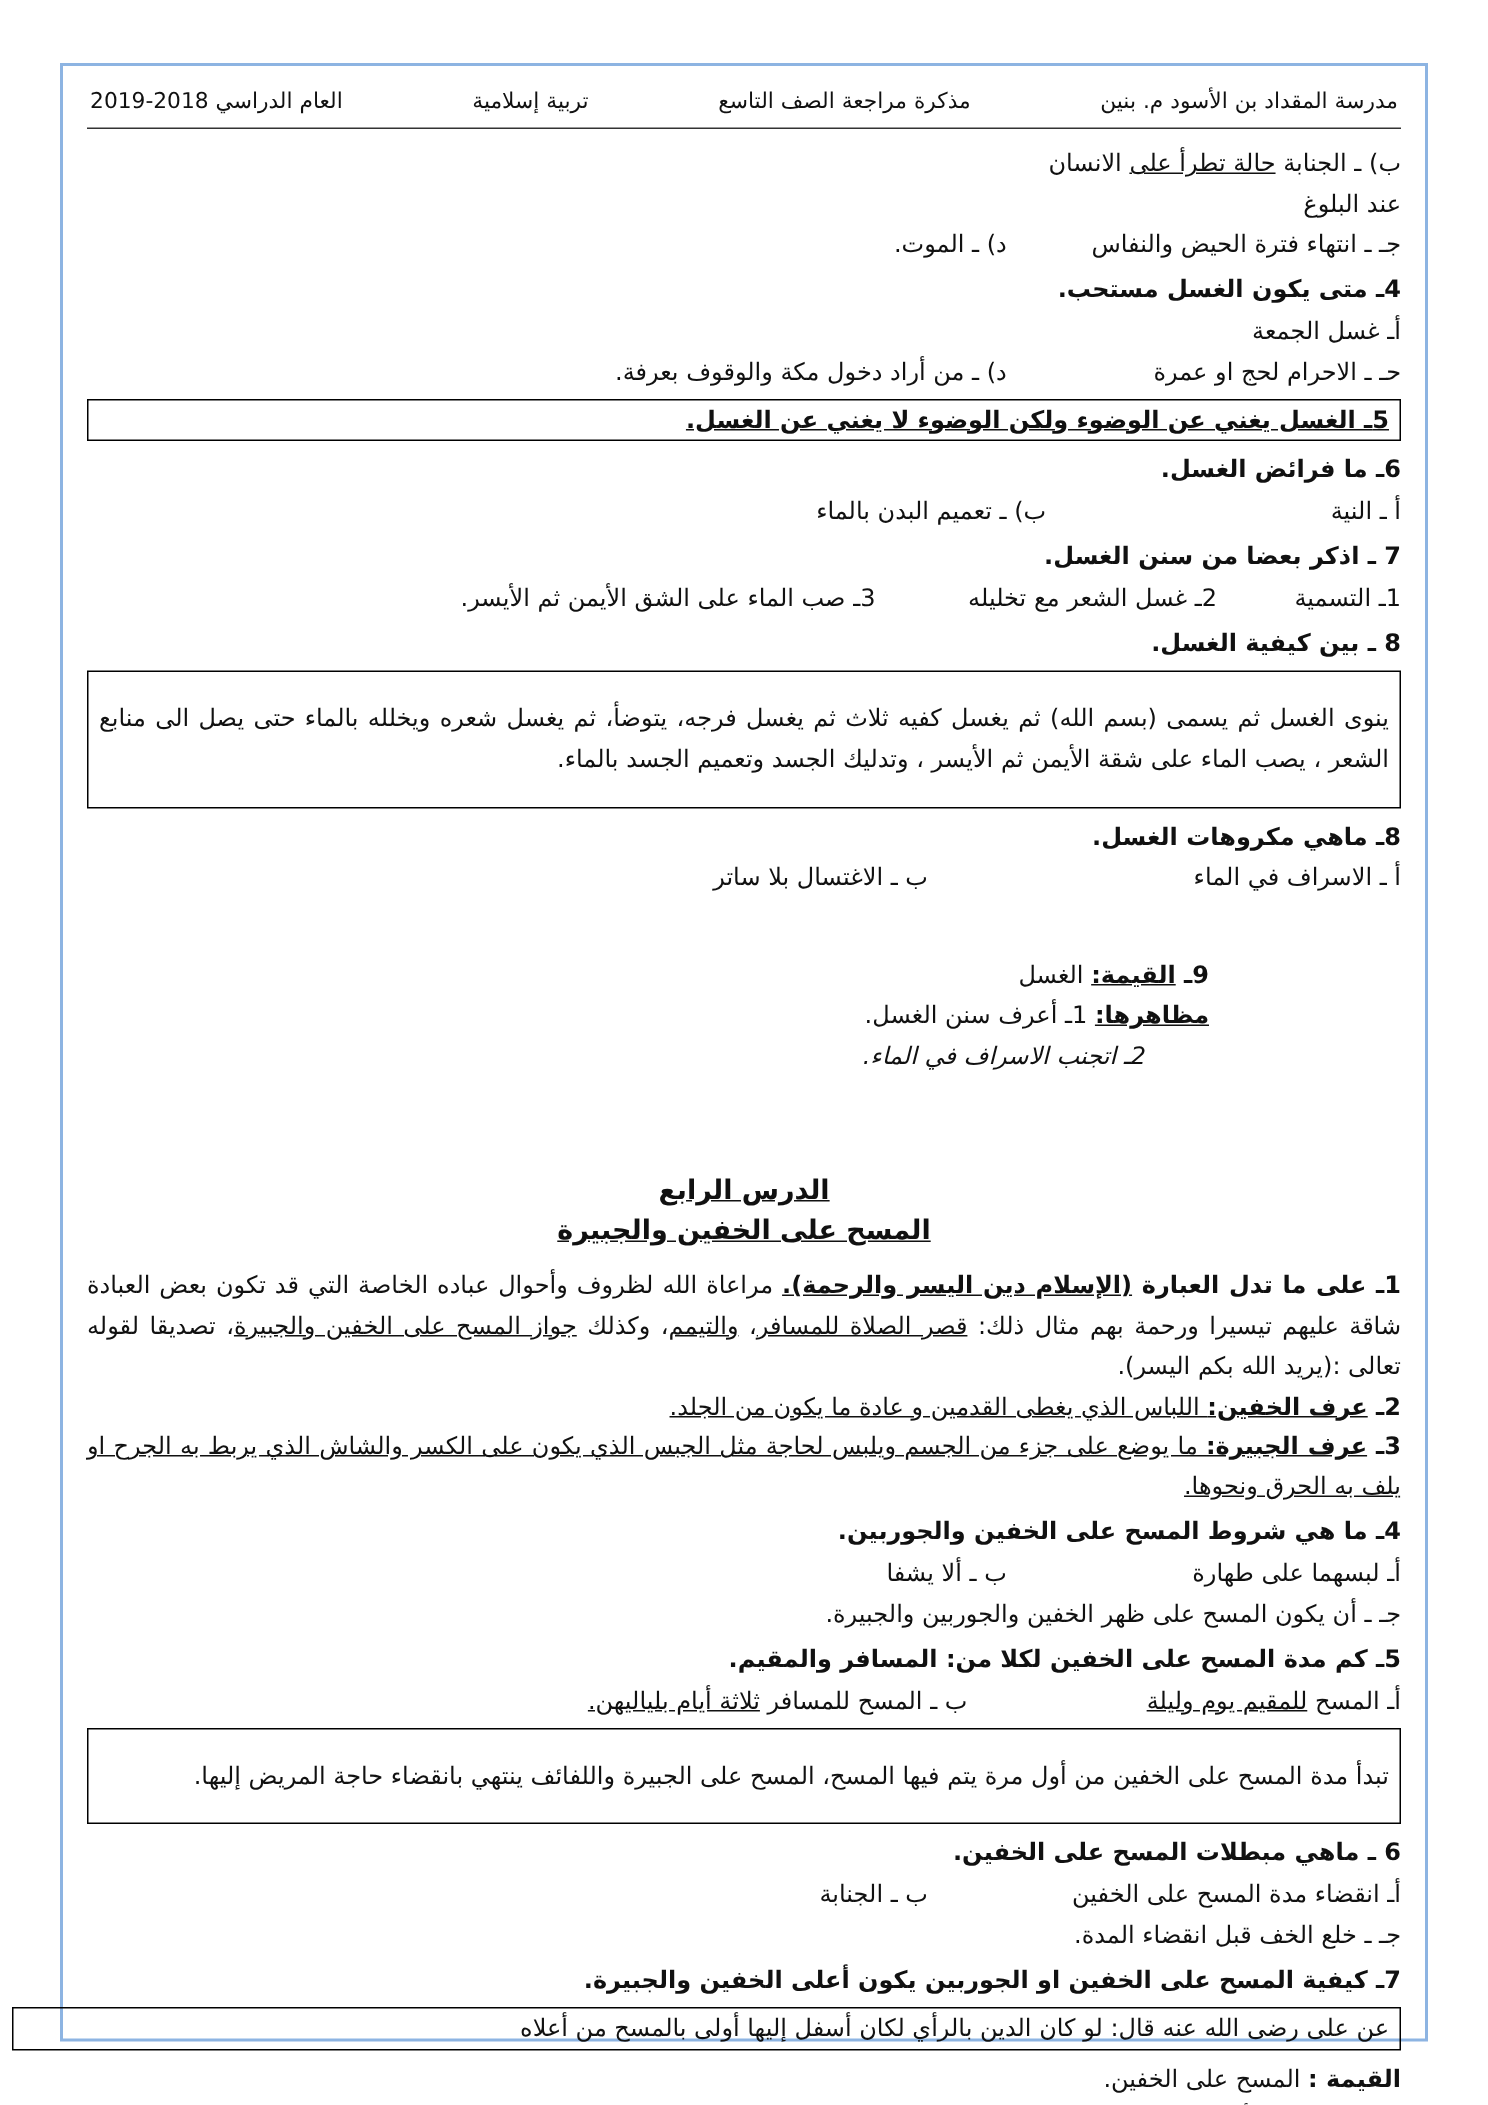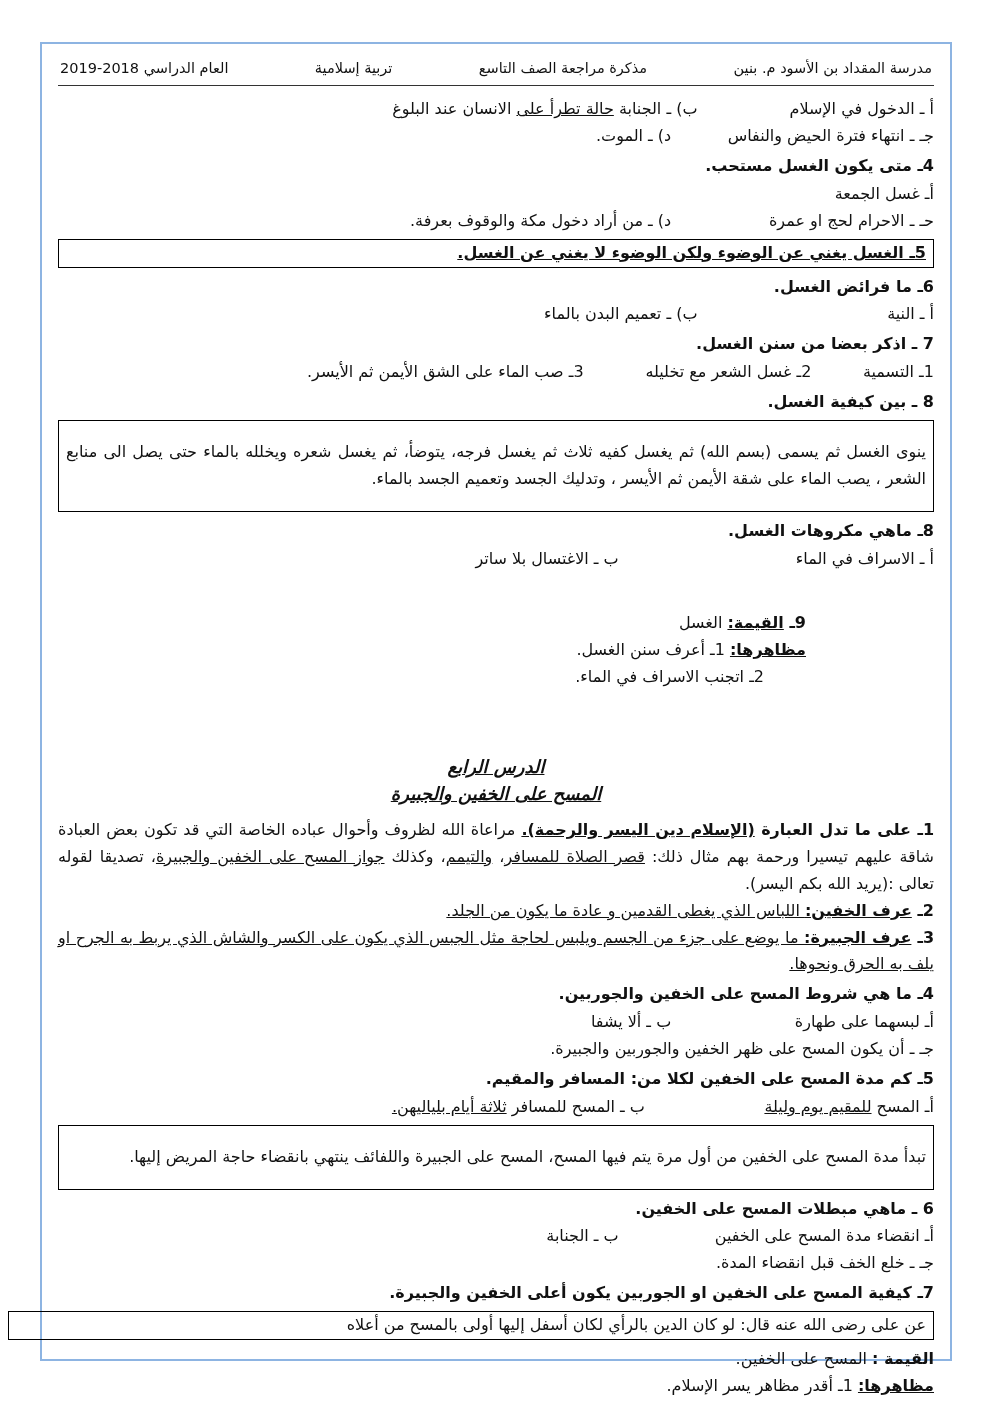--- a/index.html
+++ b/index.html
@@ -48,50 +48,48 @@
   .c3  { grid-template-columns: 14% 26% 60%; }
   .cell { display: block; }
   .boxed {
     border: 1.6px solid #000;
     padding: 18px 7px;
     margin: 4px 0 6px 0;
   }
   .boxed.one-line { padding: 0 7px; }
   .justify { text-align: justify; margin: 0; }
   .values-block { margin-top: 38px; padding-right: 128px; }
-  .values-block .m2 { padding-right: 42px; }
+  .values-block .m2 { padding-right: 42px; font-style: italic; }
   .lesson-title-wrap { margin-top: 62px; margin-bottom: 10px; }
   .title {
     font-weight: bold;
     text-decoration: underline;
     text-align: center;
     font-size: 18px;
     line-height: 1.5;
-    font-style: italic;
   }
   .box-overflow { margin-left: -50px; }
   .bottom-values { margin-top: 6px; }
   p { margin: 0; }
 </style>
 </head>
 <body>
 
 <div class="frame"></div>
 
 <div class="content">
 
   <header class="doc-header">
     <span>مدرسة المقداد بن الأسود م. بنين</span>
     <span>مذكرة مراجعة الصف التاسع</span>
     <span>تربية إسلامية</span>
     <span>العام الدراسي 2018-2019</span>
   </header>
 
   <div class="row c27">
-    <span class="cell">أ ـ الدخول في الإسلام</span>
     <span class="cell"><span>ب) ـ الجنابة </span><span class="u">حالة تطرأ على</span><span> الانسان عند البلوغ</span></span>
   </div>
   <div class="row c30">
     <span class="cell">جـ ـ انتهاء فترة الحيض والنفاس</span>
     <span class="cell">د) ـ الموت.</span>
   </div>
 
   <div class="heading">4ـ متى يكون الغسل مستحب.</div>
   <div class="row c30">
     <span class="cell">أـ غسل الجمعة</span>

